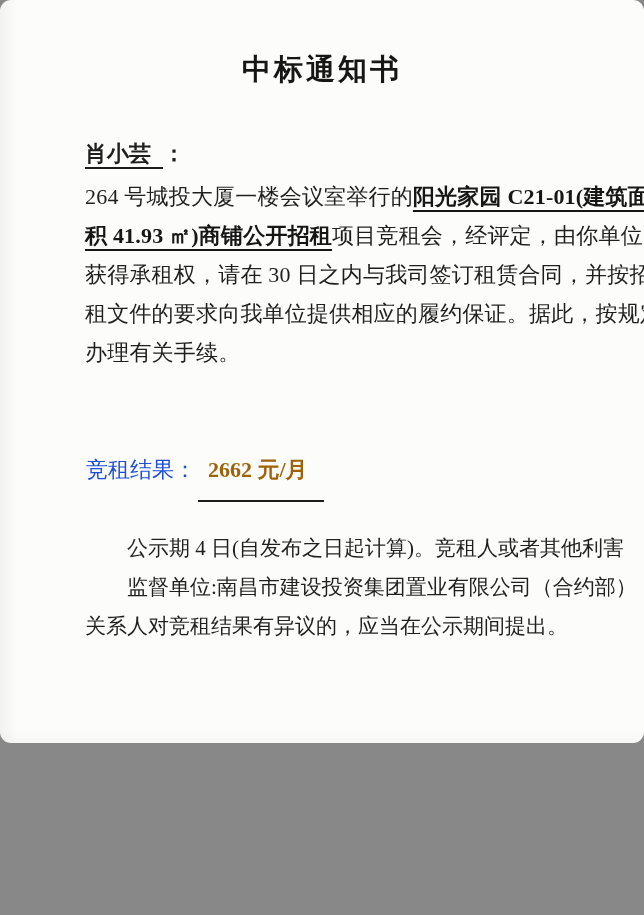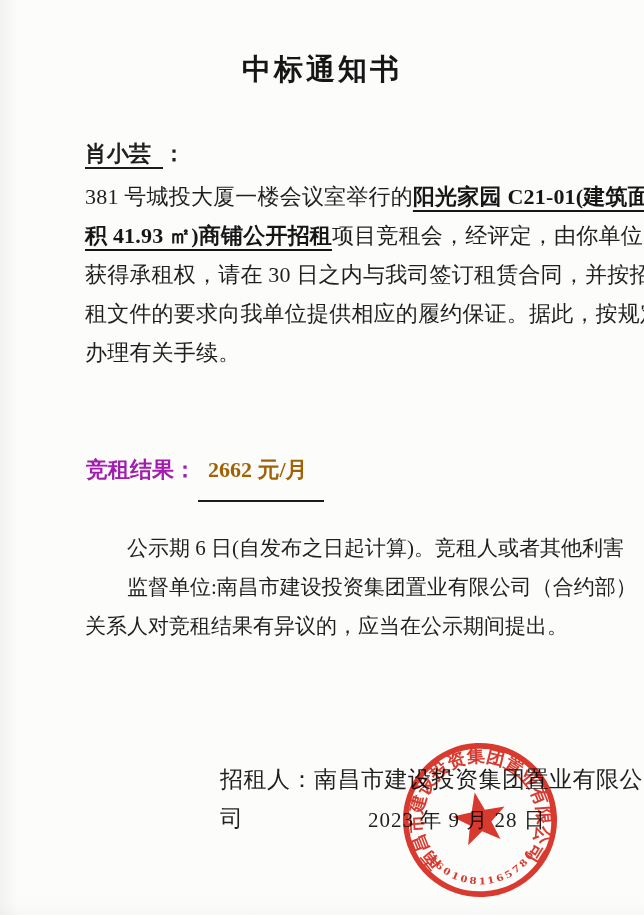--- a/index.html
+++ b/index.html
@@ -1,25 +1,26 @@
 <!DOCTYPE html>
 <html><head>
 <meta charset="utf-8">
 <style>
   * { margin: 0; padding: 0; box-sizing: border-box; }
   html, body { background: #888; }
   body { display: flex; justify-content: center; }
   .page {
     position: relative;
     width: 644px;
-    height: 915px;
+    height: 743px;
     background: #fcfcfb;
     color: #1f1f1f;
     font-family: "Liberation Serif", "DejaVu Serif", serif;
     overflow: hidden;
+    border-radius: 11px;
   }
   
   .page::before {
     content: "";
     position: absolute; inset: 0;
     background: linear-gradient(90deg, rgba(0,0,0,0.04), rgba(0,0,0,0) 18px),
                 linear-gradient(0deg, rgba(0,0,0,0.02), rgba(0,0,0,0) 14px);
     pointer-events: none;
   }
   .doc-title {
@@ -59,21 +60,21 @@
     text-decoration-thickness: 2px;
     text-underline-offset: 6px;
     color: #161616;
   }
   .result-line {
     position: absolute;
     top: 450px; left: 86px;
     font-size: 22px;
     line-height: 39px;
   }
-  .result-label { font-weight: 700; color: #a21caf; }
+  .result-label { font-weight: 400; color: #1d4ed8; }
   .result-value {
     font-weight: 700;
     color: #a16207;
     border-bottom: 2.5px solid #1c1c1c;
     padding: 0 16px 18px 10px;
     margin-left: 2px;
   }
   .notice-block {
     position: absolute;
     top: 529px; left: 85px;
@@ -113,33 +114,33 @@
 
 <div class="page">
 
   <div class="doc-title">中标通知书</div>
 
   <div class="addressee">
     <span class="addressee-name">肖小芸</span><span class="addressee-colon">：</span>
   </div>
 
   <div class="body-para">
-    <div class="line"><span>381 号城投大厦一楼会议室举行的</span><span class="em">阳光家园 C21-01(建筑面</span></div>
+    <div class="line"><span>264 号城投大厦一楼会议室举行的</span><span class="em">阳光家园 C21-01(建筑面</span></div>
     <div class="line"><span class="em">积 41.93 ㎡)商铺公开招租</span><span>项目竞租会，经评定，由你单位</span></div>
     <div class="line"><span>获得承租权，请在 30 日之内与我司签订租赁合同，并按招</span></div>
     <div class="line"><span>租文件的要求向我单位提供相应的履约保证。据此，按规定</span></div>
     <div class="line"><span>办理有关手续。</span></div>
   </div>
 
   <div class="result-line">
     <span class="result-label">竞租结果：</span><span class="result-value">2662 元/月</span>
   </div>
 
   <div class="notice-block">
-    <div class="line indent2"><span>公示期 6 日(自发布之日起计算)。竞租人或者其他利害</span></div>
+    <div class="line indent2"><span>公示期 4 日(自发布之日起计算)。竞租人或者其他利害</span></div>
     <div class="line indent2"><span>监督单位:南昌市建设投资集团置业有限公司（合约部）</span></div>
     <div class="line"><span>关系人对竞租结果有异议的，应当在公示期间提出。</span></div>
   </div>
 
   <div class="sign-lessor">招租人：南昌市建设投资集团置业有限公司</div>
   <div class="sign-date">2023 年 9 月 28 日</div>
 
   <svg class="seal" viewBox="0 0 160 160" xmlns="http://www.w3.org/2000/svg">
     <defs>
       <path id="sealTopArc" d="M 40.4 119.6 A 56 56 0 1 1 119.6 119.6" fill="none"></path>

